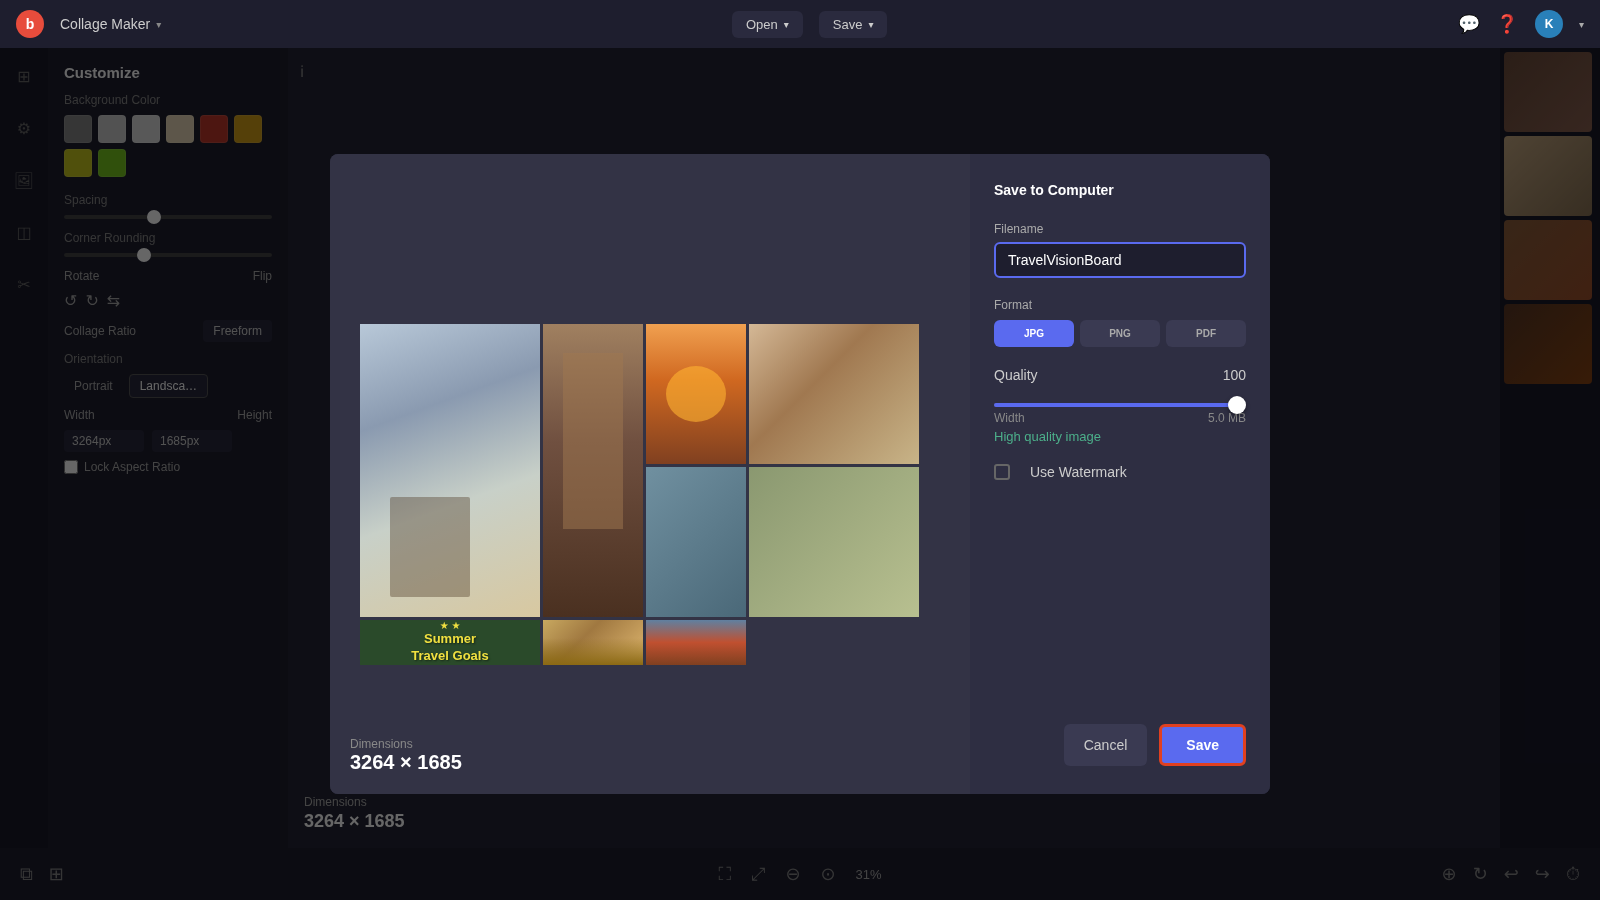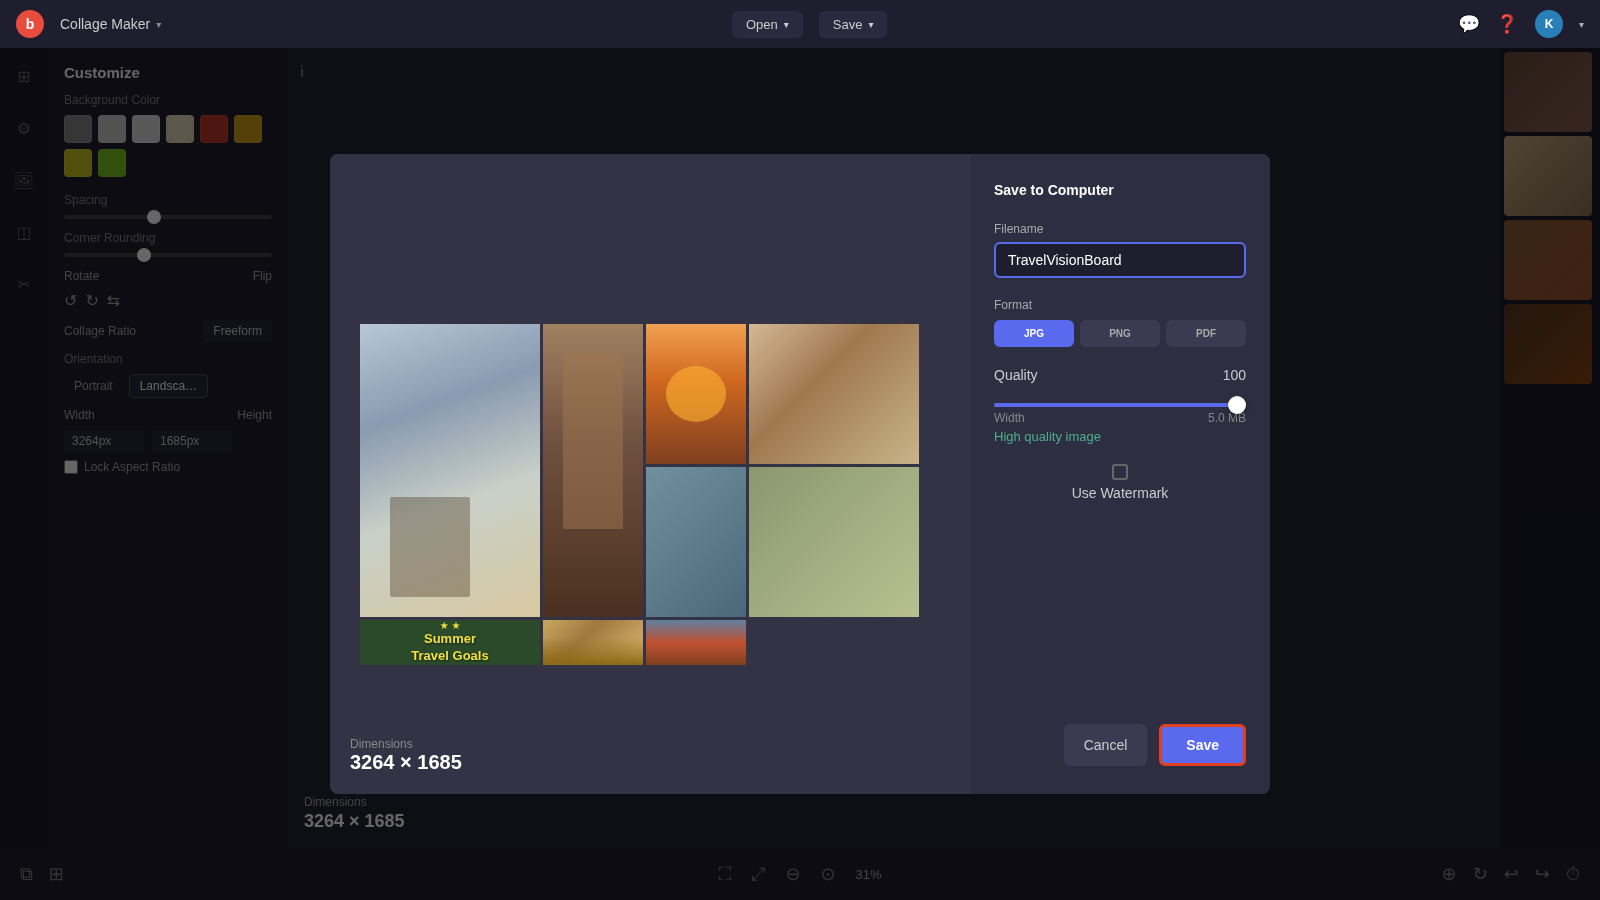--- a/index.html
+++ b/index.html
@@ -616,23 +616,22 @@
       font-size: 12px;
     }
     .quality-text {
       color: #4caf8a;
       font-size: 13px;
       margin-bottom: 20px;
     }
     .watermark-row {
       display: flex;
       align-items: center;
-      gap: 5px;
+      gap: 20px;
       margin-bottom: auto;
-      flex-direction: column;
     }
     .watermark-checkbox {
       width: 16px;
       height: 16px;
       border: 2px solid #666;
       border-radius: 3px;
       background: transparent;
       cursor: pointer;
       appearance: none;
       -webkit-appearance: none;

